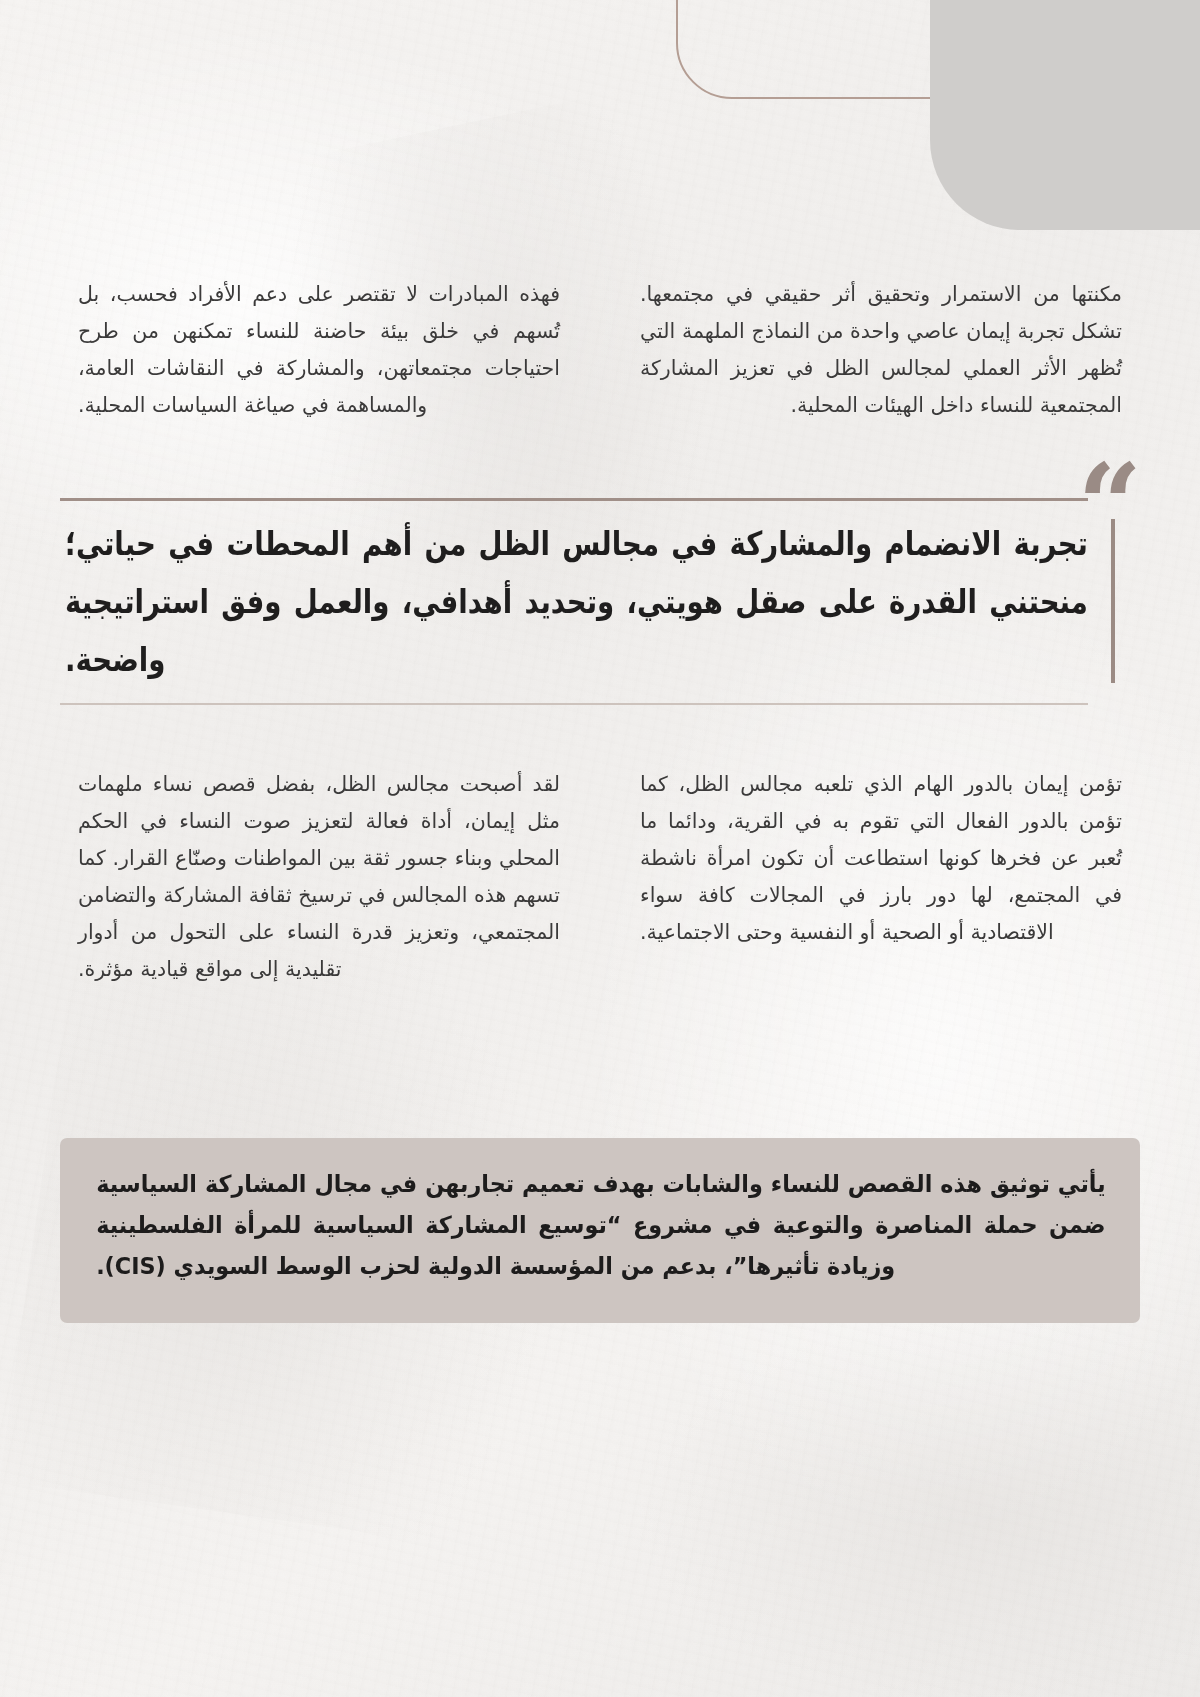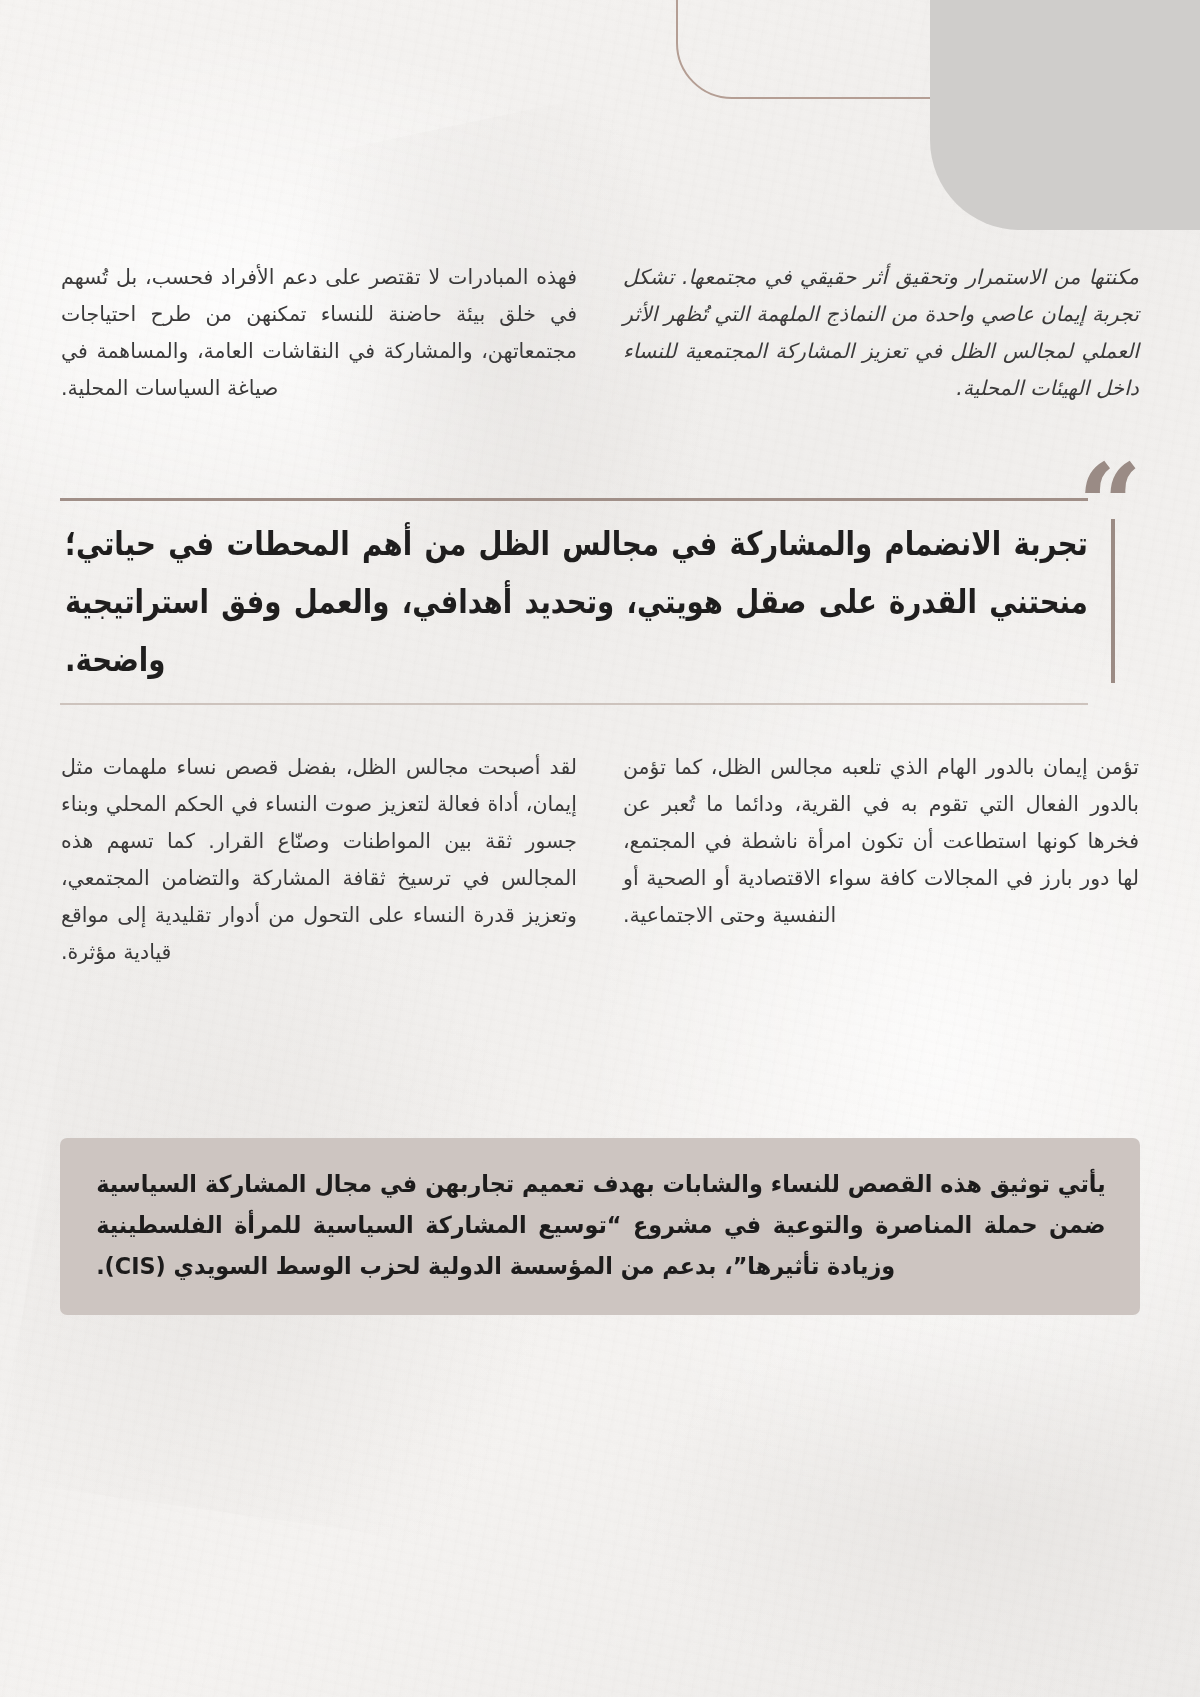--- a/index.html
+++ b/index.html
@@ -94,33 +94,32 @@
     width: 1080px;
     display: flex;
     flex-direction: row;
     gap: 44px;
   }
   .col {
     flex: 1 1 0;
     min-width: 0;
   }
   .body-text {
-    margin: 1px;
+    margin: 18px;
     color: #3b3a3a;
     font-size: 20.5px;
     line-height: 37px;
     text-align: justify;
     text-align-last: left;
     direction: rtl;
     font-weight: 400;
     letter-spacing: 0px;
   }
   .body-text.rtl-last-right {
     text-align-last: right;
-    font-style: italic;
   }
 
   #section-one { top: 258px; }
   #section-two { top: 748px; }
 
   
   .quote-block {
     position: absolute;
     left: 60px;
     top: 498px;
@@ -180,21 +179,21 @@
 
   
   .callout {
     position: absolute;
     left: 60px;
     top: 1138px;
     width: 1080px;
     box-sizing: border-box;
     background: #cdc5c1;
     border-radius: 7px;
-    padding: 26px 34px 28px 34px;
+    padding: 26px 34px 36px 34px;
   }
   .callout-text {
     margin: 0;
     color: #1d1c1c;
     font-size: 23.5px;
     line-height: 41px;
     font-weight: 700;
     text-align: justify;
     text-align-last: left;
     direction: rtl;

